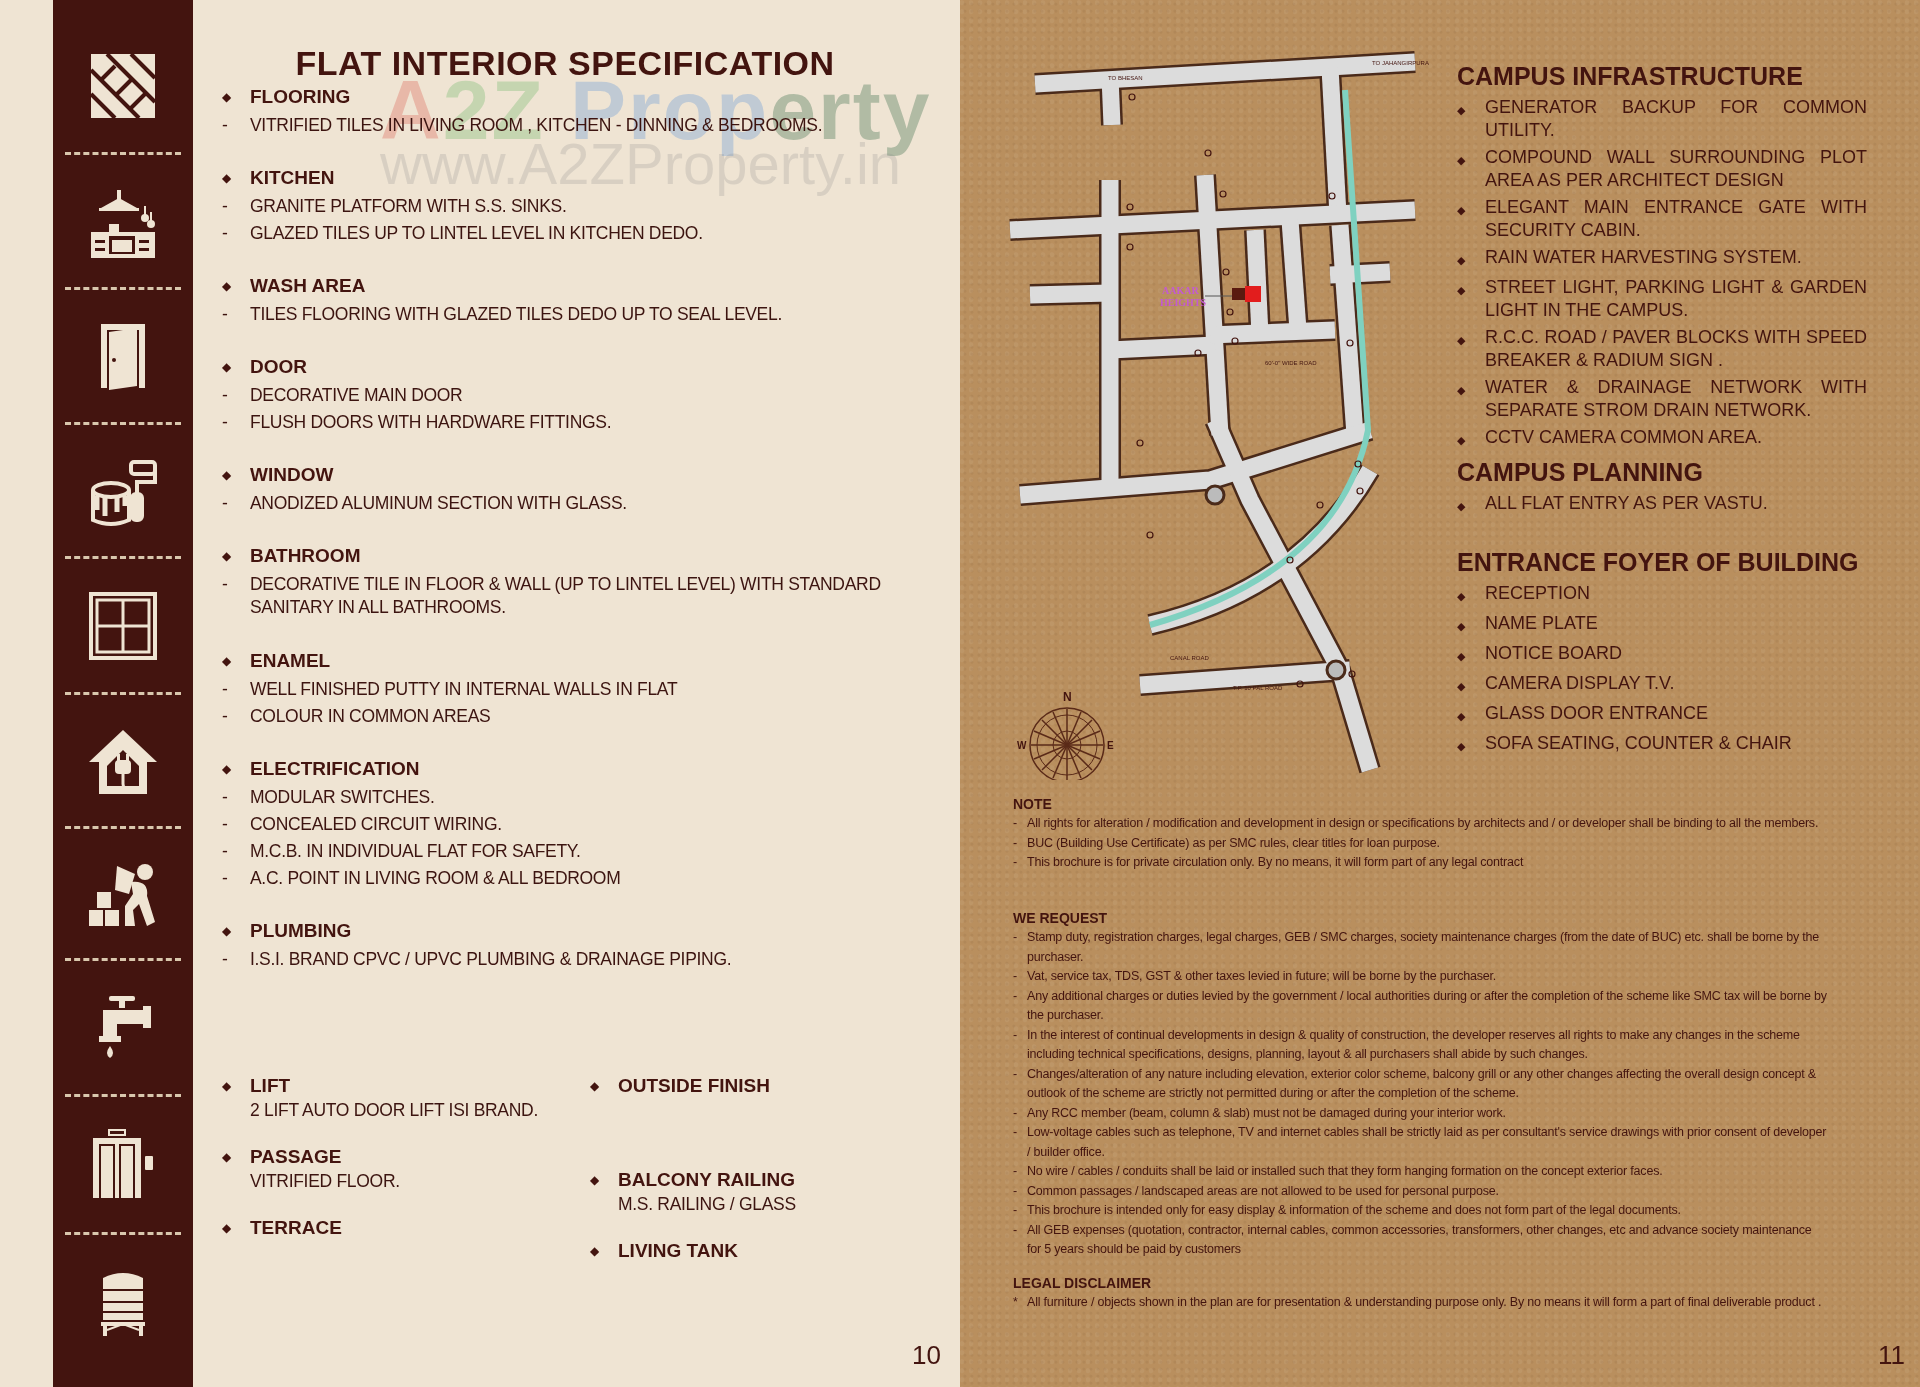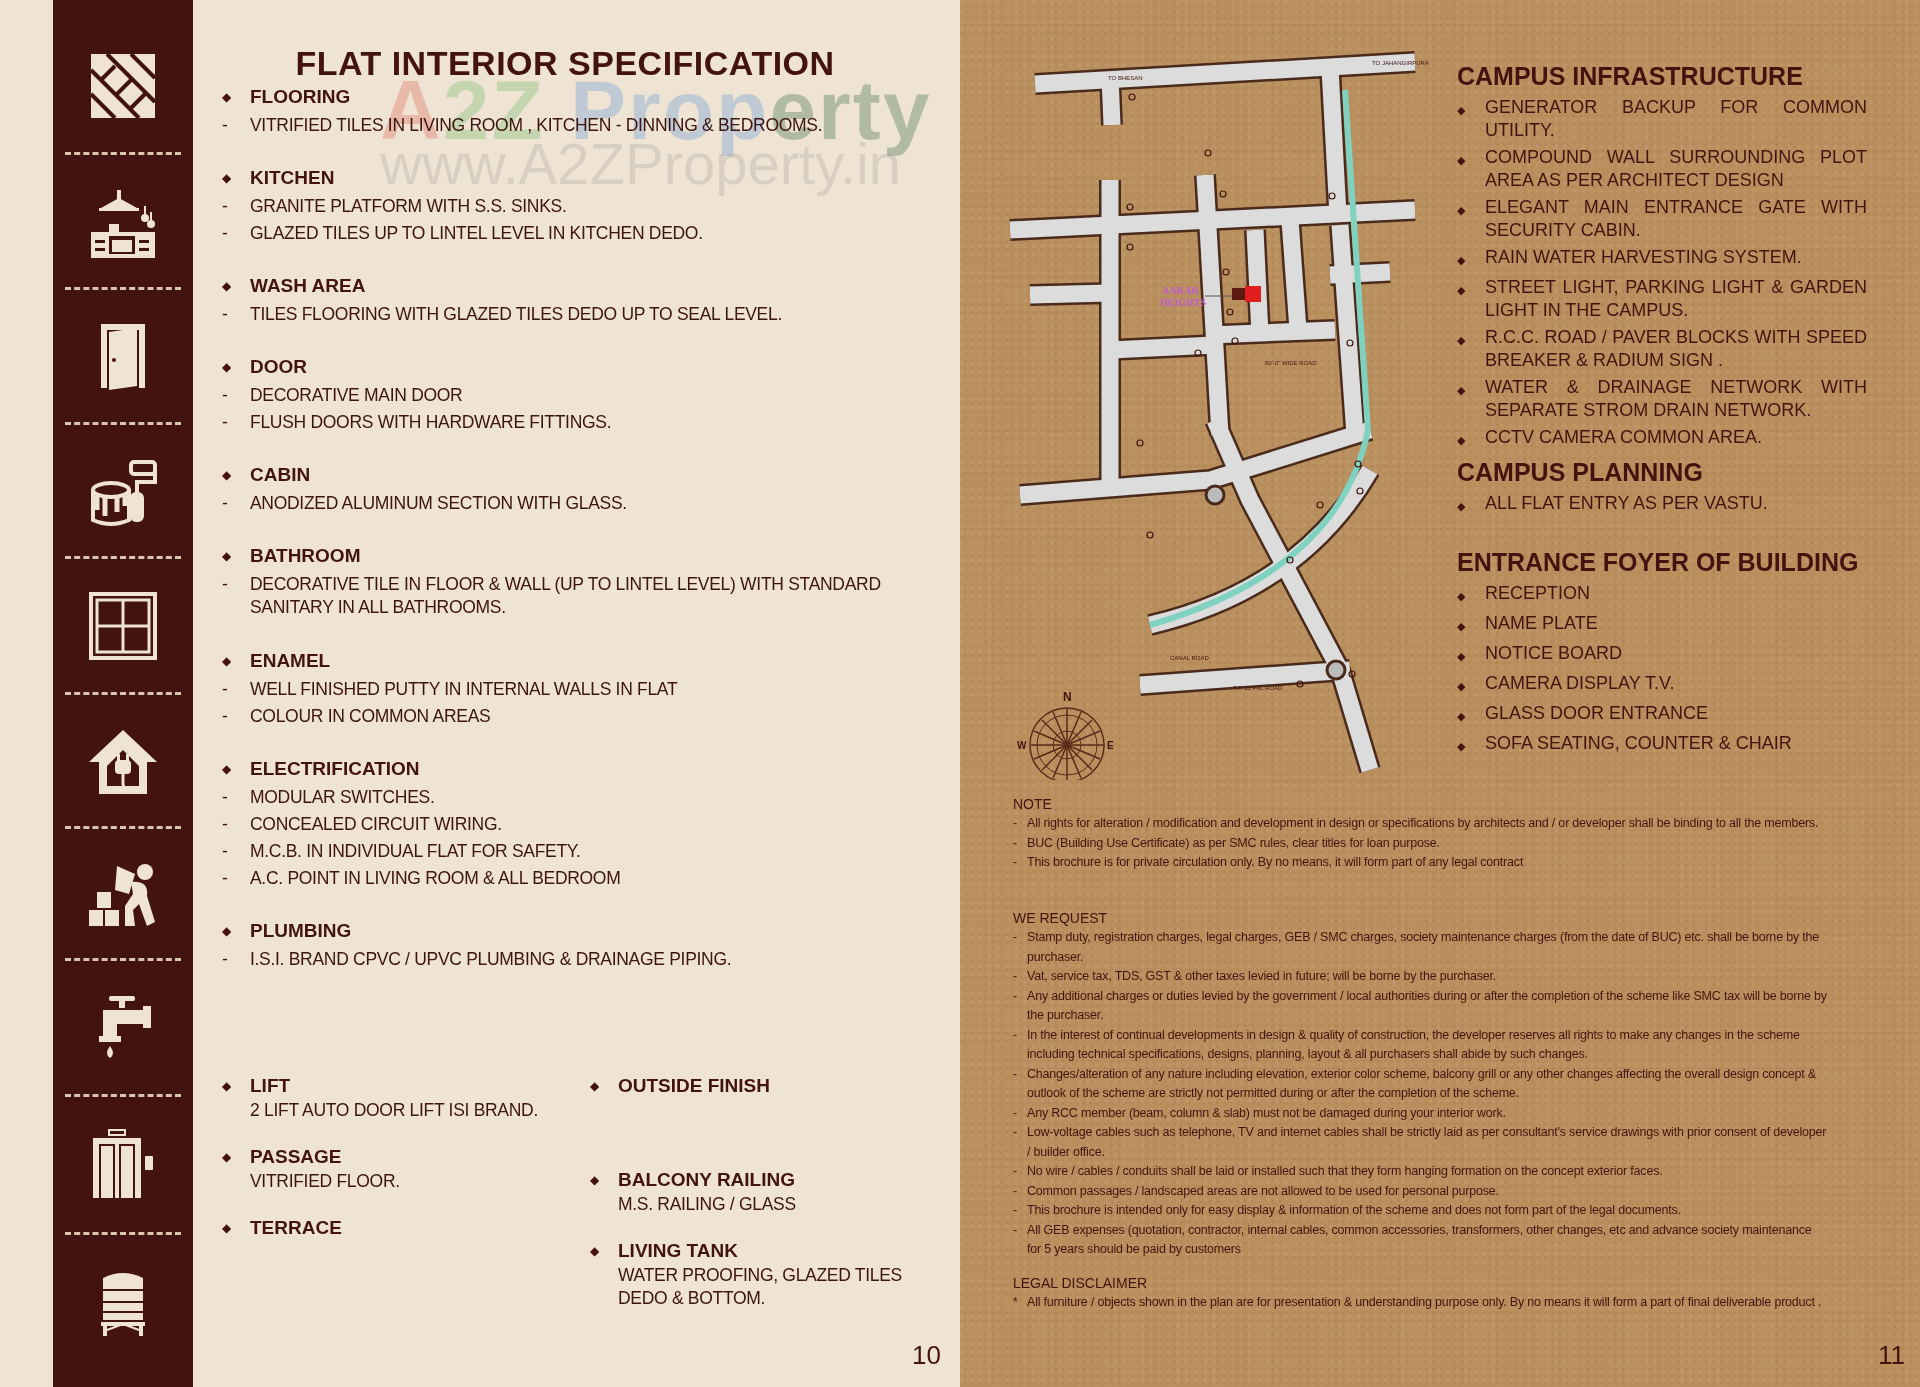--- a/index.html
+++ b/index.html
@@ -38,21 +38,21 @@
     background:
       radial-gradient(circle at 20% 30%, rgba(255,255,255,0.06) 0 2px, transparent 3px) 0 0/9px 9px,
       radial-gradient(circle at 70% 60%, rgba(90,50,20,0.08) 0 1px, transparent 2px) 0 0/7px 7px,
       #b98f5e; }
   .r-head { position: absolute; left: 497px; font-size: 25px; font-weight: bold; color: #43140f; }
   .r-list { position: absolute; left: 497px; width: 410px; }
   .r-item { display: flex; font-size: 18px; line-height: 23px; color: #43140f; margin-bottom: 4px; }
   .r-item .bl { width: 28px; flex: none; font-size: 11px; padding-top: 3px; }
   .r-item .tx { flex: 1; text-align: justify; text-align-last: left; }
 
-  .fine-head { position: absolute; left: 53px; font-size: 14px; font-weight: normal; color: #43140f; }
+  .fine-head { position: absolute; left: 53px; font-size: 14px; font-weight: bold; color: #43140f; }
   .fine-list { position: absolute; left: 53px; width: 815px; }
   .fine-item { display: flex; font-size: 12.5px; line-height: 19.5px; color: #43140f; letter-spacing: -0.2px; }
   .fine-item .d { width: 14px; flex: none; }
   .fine-item .t { flex: 1; }
 
   .map { position: absolute; left: 40px; top: 50px; width: 440px; height: 730px; }
 </style>
 </head>
 <body>
 
@@ -236,21 +236,21 @@
       </div>
     <div class="spec-line">
         <span class="dash">-</span>
         <span class="txt">FLUSH DOORS WITH HARDWARE FITTINGS.</span>
       </div>
   </div>
 
   <div class="spec-block" style="top:462px">
     <div class="spec-head">
         <span class="bullet">◆</span>
-        <span>CABIN</span>
+        <span>WINDOW</span>
       </div>
     <div class="spec-line">
         <span class="dash">-</span>
         <span class="txt">ANODIZED ALUMINUM SECTION WITH GLASS.</span>
       </div>
   </div>
 
   <div class="spec-block" style="top:543px; width:690px">
     <div class="spec-head">
         <span class="bullet">◆</span>
@@ -343,21 +343,20 @@
         <span class="bullet">◆</span>
         <span>BALCONY RAILING</span>
       </div>
     <div class="bval">M.S. RAILING / GLASS</div>
   </div>
   <div class="bspec" style="left:590px; top:1238px; width:330px">
     <div class="spec-head">
         <span class="bullet">◆</span>
         <span>LIVING TANK</span>
       </div>
-    <div class="bval">WATER PROOFING, GLAZED TILES DEDO &amp; BOTTOM.</div>
   </div>
 
   <div class="page-num" style="left:912px; top:1340px">10</div>
 </div>
 
 <div class="right-page">
 
   <svg class="map" viewBox="0 0 440 730">
     <g fill="none" stroke-linecap="butt" stroke-linejoin="round">
 

